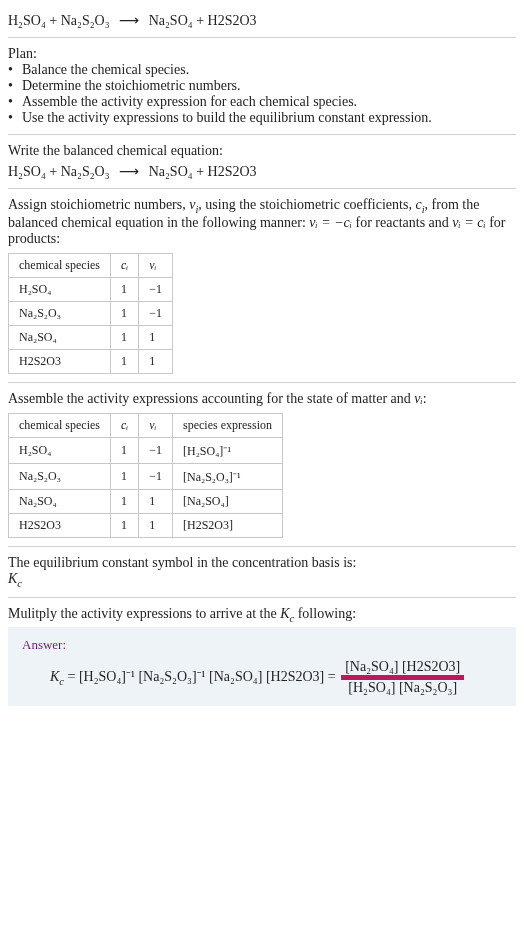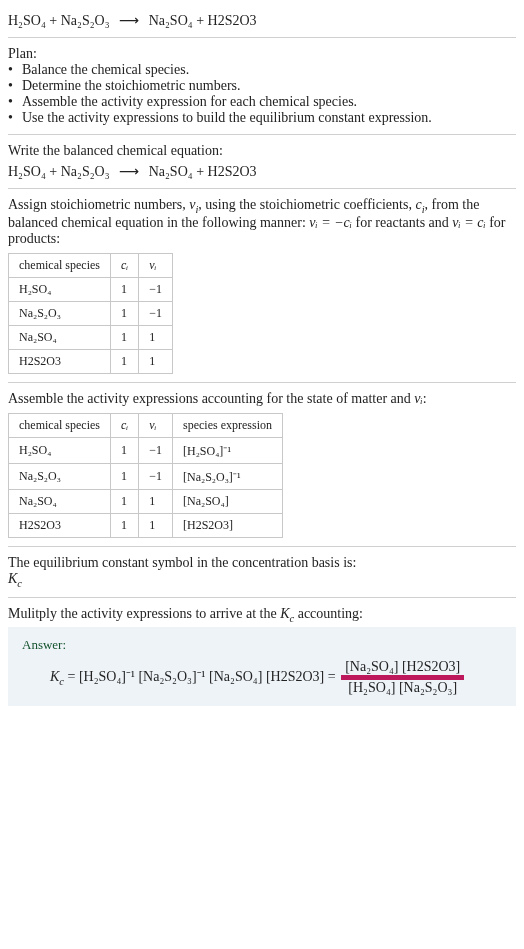--- a/index.html
+++ b/index.html
@@ -41,21 +41,21 @@
   table.data th {
     background: #fff;
   }
   .answer-box {
     background: #eef3f8;
     padding: 10px 14px;
     margin-top: 4px;
   }
   .answer-label {
     font-size: 13px;
-    color: #14532d;
+    color: #701a75;
     margin-bottom: 6px;
   }
   .frac {
     display: inline-block;
     text-align: center;
     vertical-align: middle;
     margin: 0 2px;
   }
   .frac .num {
     display: block;
@@ -199,21 +199,21 @@
 <div class="section">
   <div>The equilibrium constant symbol in the concentration basis is:</div>
   <div class="ital">
     <span>K</span><span class="sub">c</span>
   </div>
 </div>
 
 <hr class="rule">
 
 <div class="section">
-  <span>Mulitply the activity expressions to arrive at the </span><span class="ital">K</span><span class="sub ital">c</span><span> accounting:</span>
+  <span>Mulitply the activity expressions to arrive at the </span><span class="ital">K</span><span class="sub ital">c</span><span> following:</span>
 </div>
 
 <div class="answer-box">
   <div class="answer-label">Answer:</div>
   <div class="indent-eq nowrap">
     <span class="ital">K</span><span class="sub ital">c</span>
     <span> = </span>
     <span>[H₂SO₄]⁻¹</span>
     <span>[Na₂S₂O₃]⁻¹</span>
     <span>[Na₂SO₄]</span>

